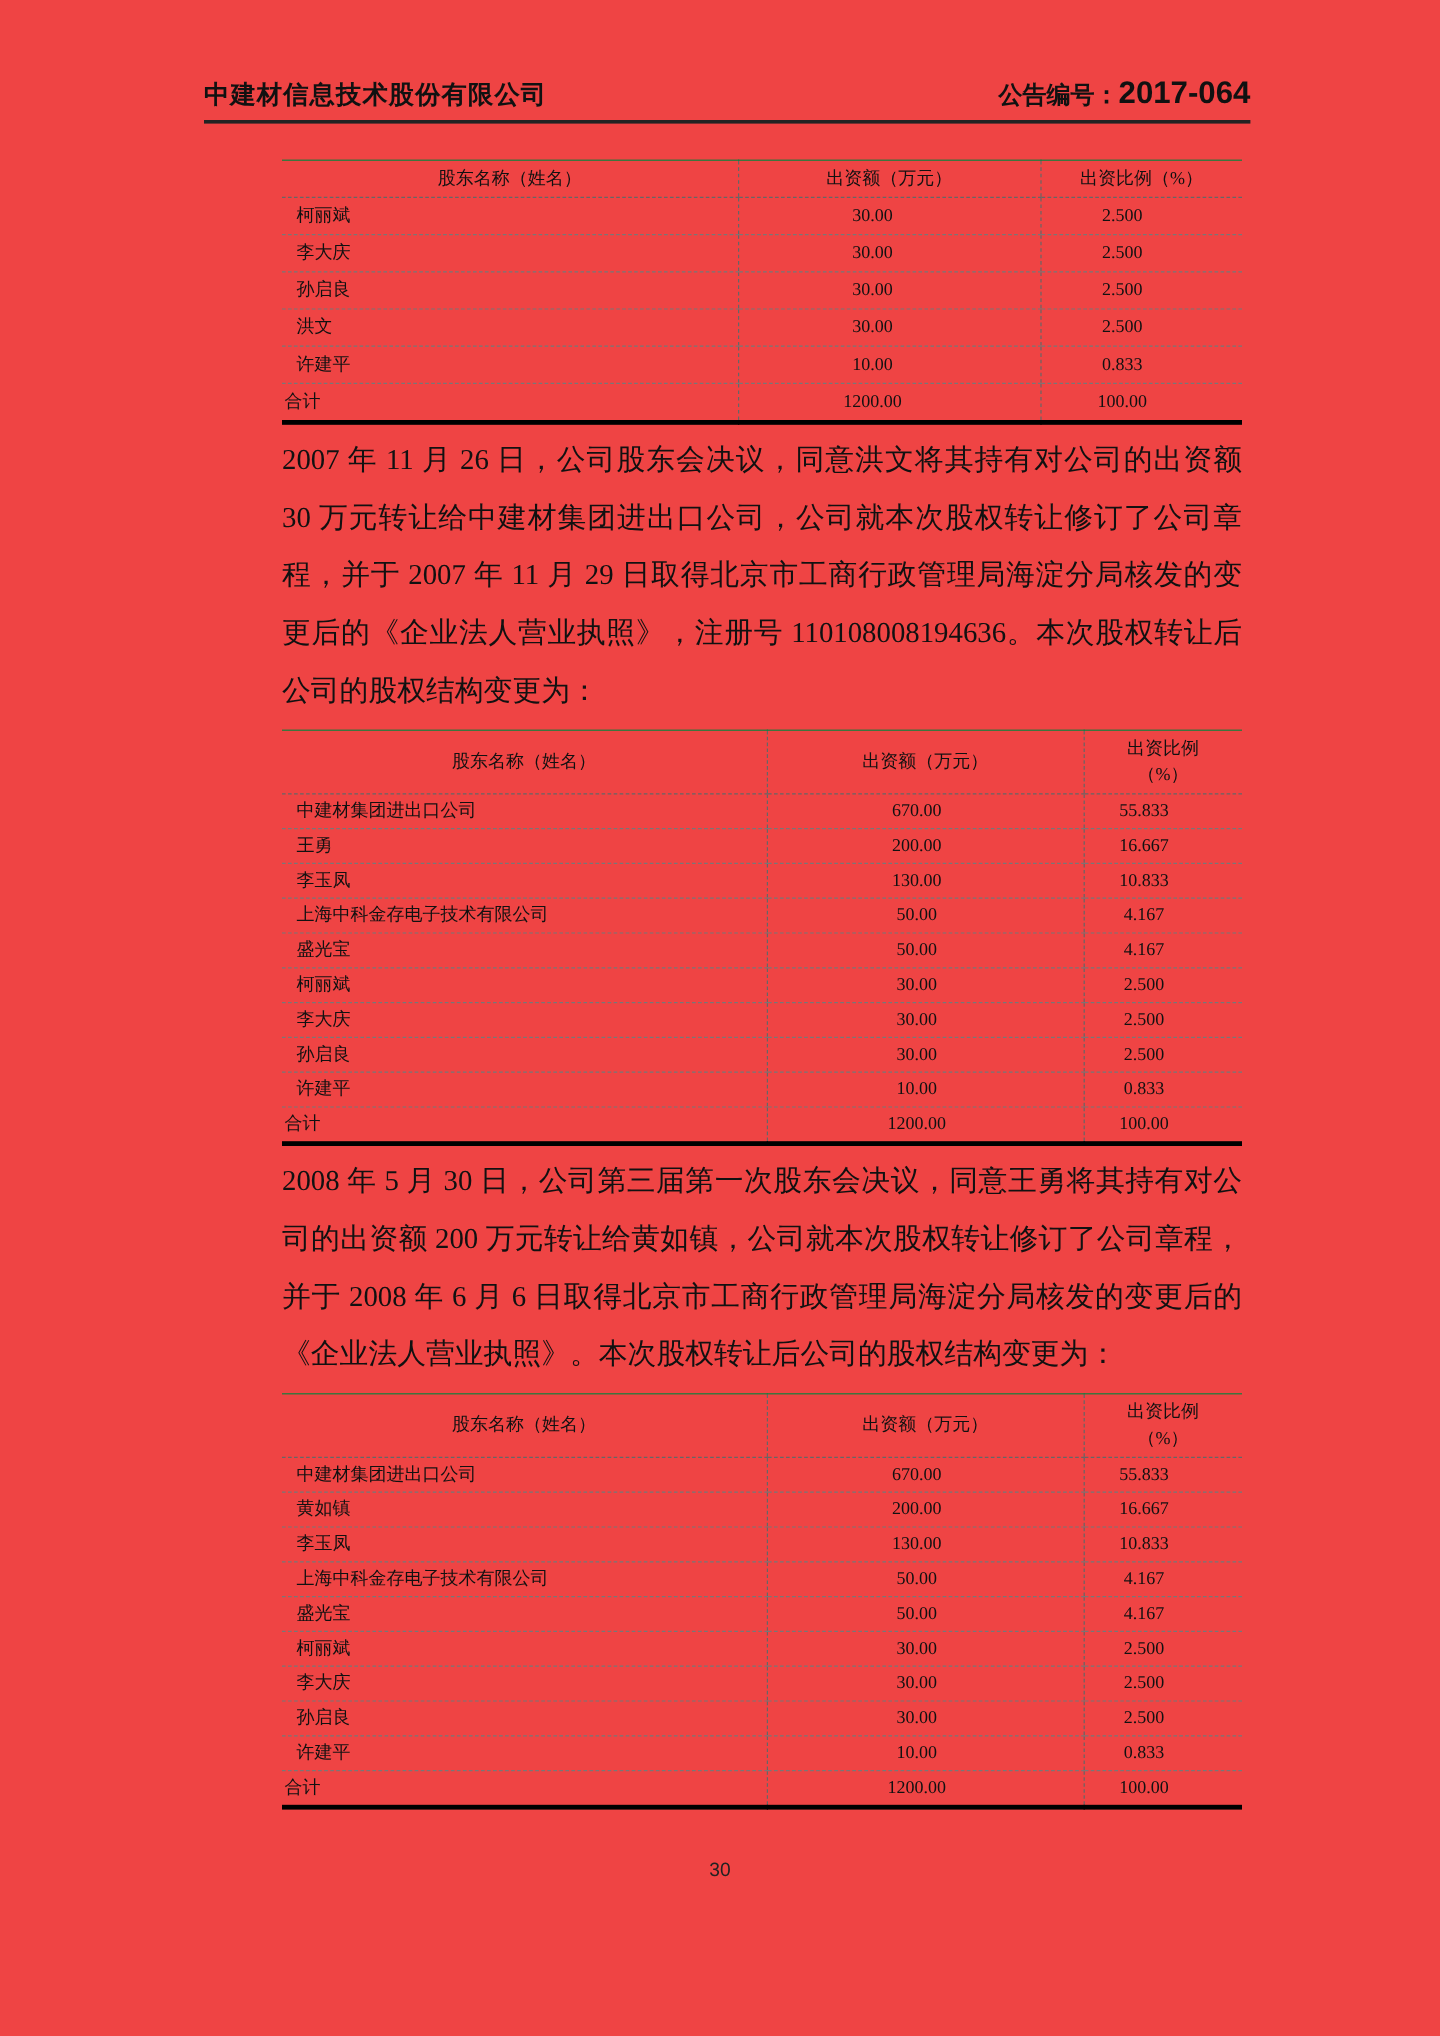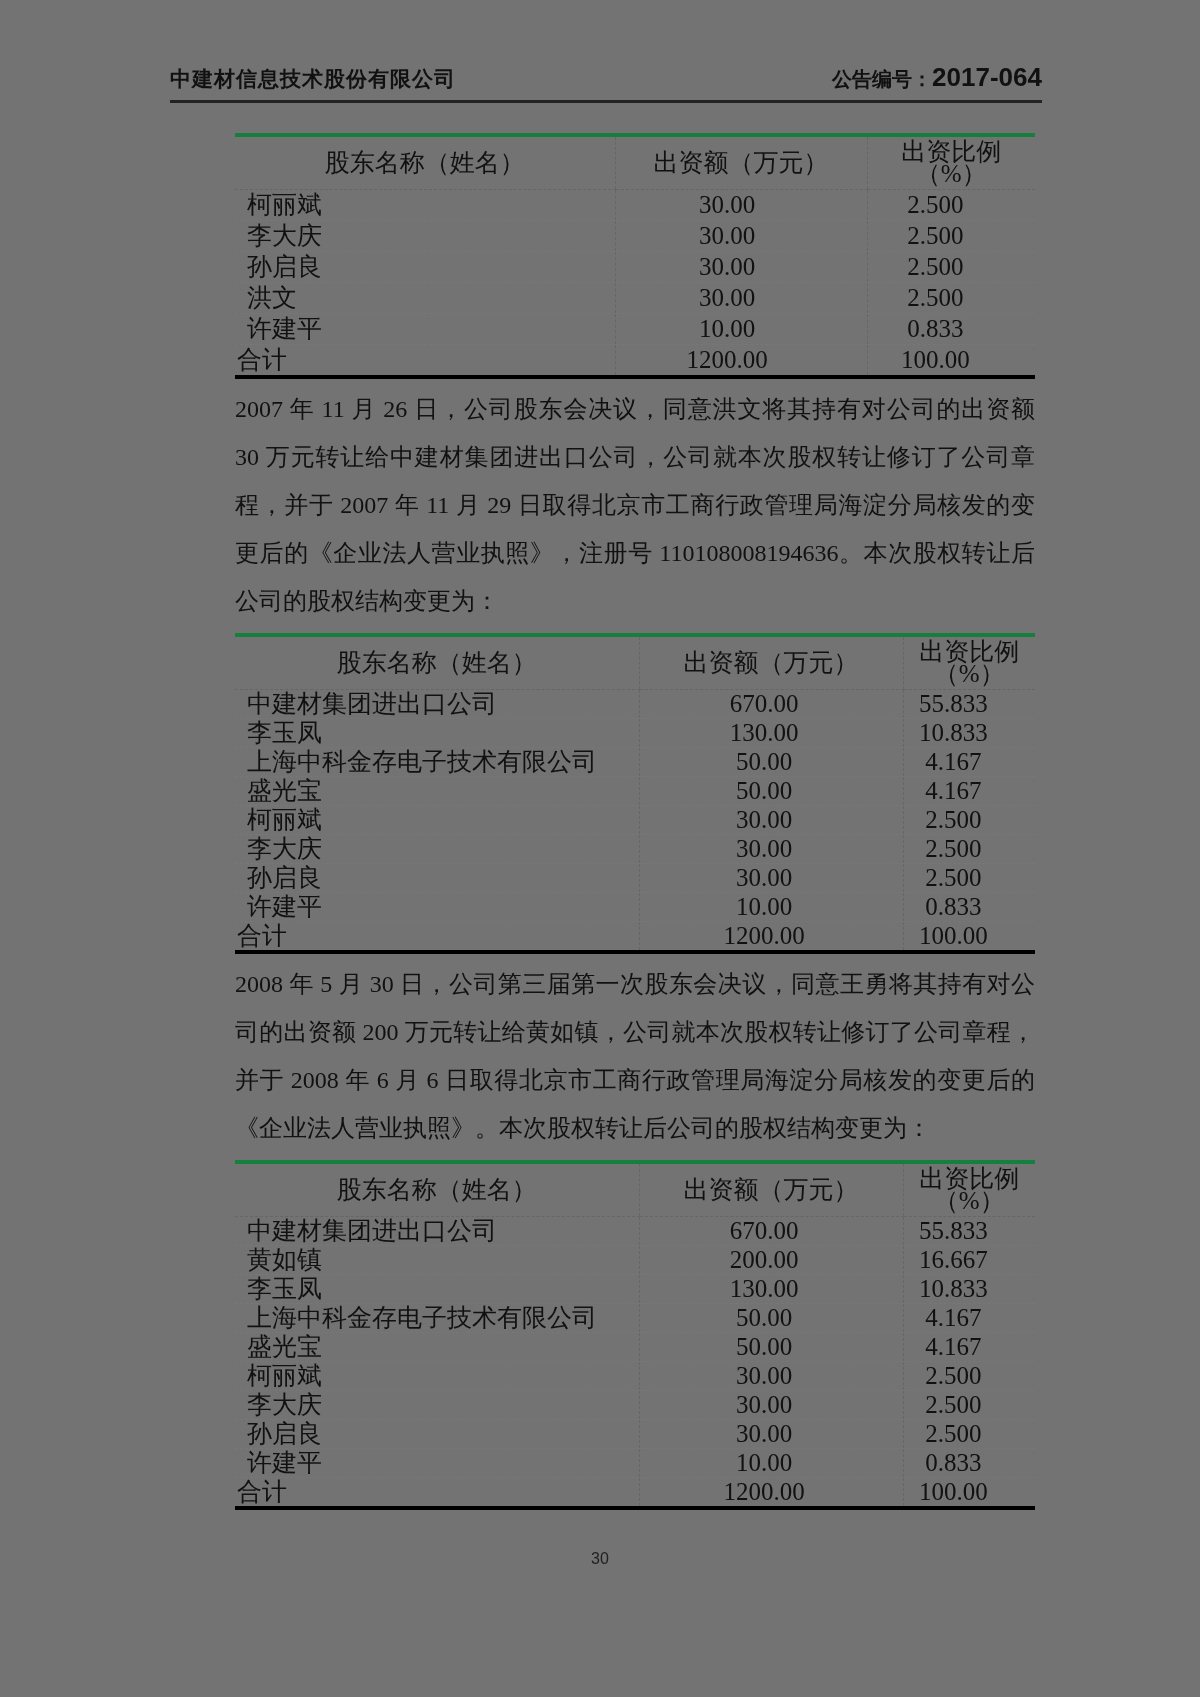--- a/index.html
+++ b/index.html
@@ -1,21 +1,21 @@
 <!DOCTYPE html>
 <html><head>
 <meta charset="utf-8">
 <style>
   html, body { margin: 0; padding: 0; background: #f2f2f0; }
   .page {
     position: relative;
     width: 1200px;
     height: 1697px;
     margin: 0 auto;
-    background: #737373;
+    background: #ef4444;
     overflow: hidden;
     color: #111;
     font-family: "Liberation Serif", "DejaVu Serif", serif;
   }
   
   .header {
     margin: 0 158px 0 170px;
     padding-top: 62px;
     padding-bottom: 7px;
     border-bottom: 3px solid #232323;
@@ -38,23 +38,23 @@
     font-size: 26px;
   }
   
   .content {
     margin: 0 165px 0 235px; 
   }
   
   table.sh {
     width: 100%;
     border-collapse: collapse;
-    border-top: 4px solid #15803d;
+    border-top: 1px solid #15803d;
     border-bottom: 4px solid #000;
-    font-size: 25px;
+    font-size: 15px;
     table-layout: fixed;
   }
   table.sh th {
     font-weight: normal;
     text-align: center;
     line-height: 22px;
     padding: 4px 2px;
     border-bottom: 1px dashed #666;
   }
   table.sh td {
@@ -173,20 +173,25 @@
         </tr>
       </thead>
       <tbody>
 
           <tr>
             <td class="c-name">中建材集团进出口公司</td>
             <td class="c-amt">670.00</td>
             <td class="c-pct">55.833</td>
           </tr>
 
+          <tr>
+            <td class="c-name">王勇</td>
+            <td class="c-amt">200.00</td>
+            <td class="c-pct">16.667</td>
+          </tr>
 
           <tr>
             <td class="c-name">李玉凤</td>
             <td class="c-amt">130.00</td>
             <td class="c-pct">10.833</td>
           </tr>
 
           <tr>
             <td class="c-name">上海中科金存电子技术有限公司</td>
             <td class="c-amt">50.00</td>

